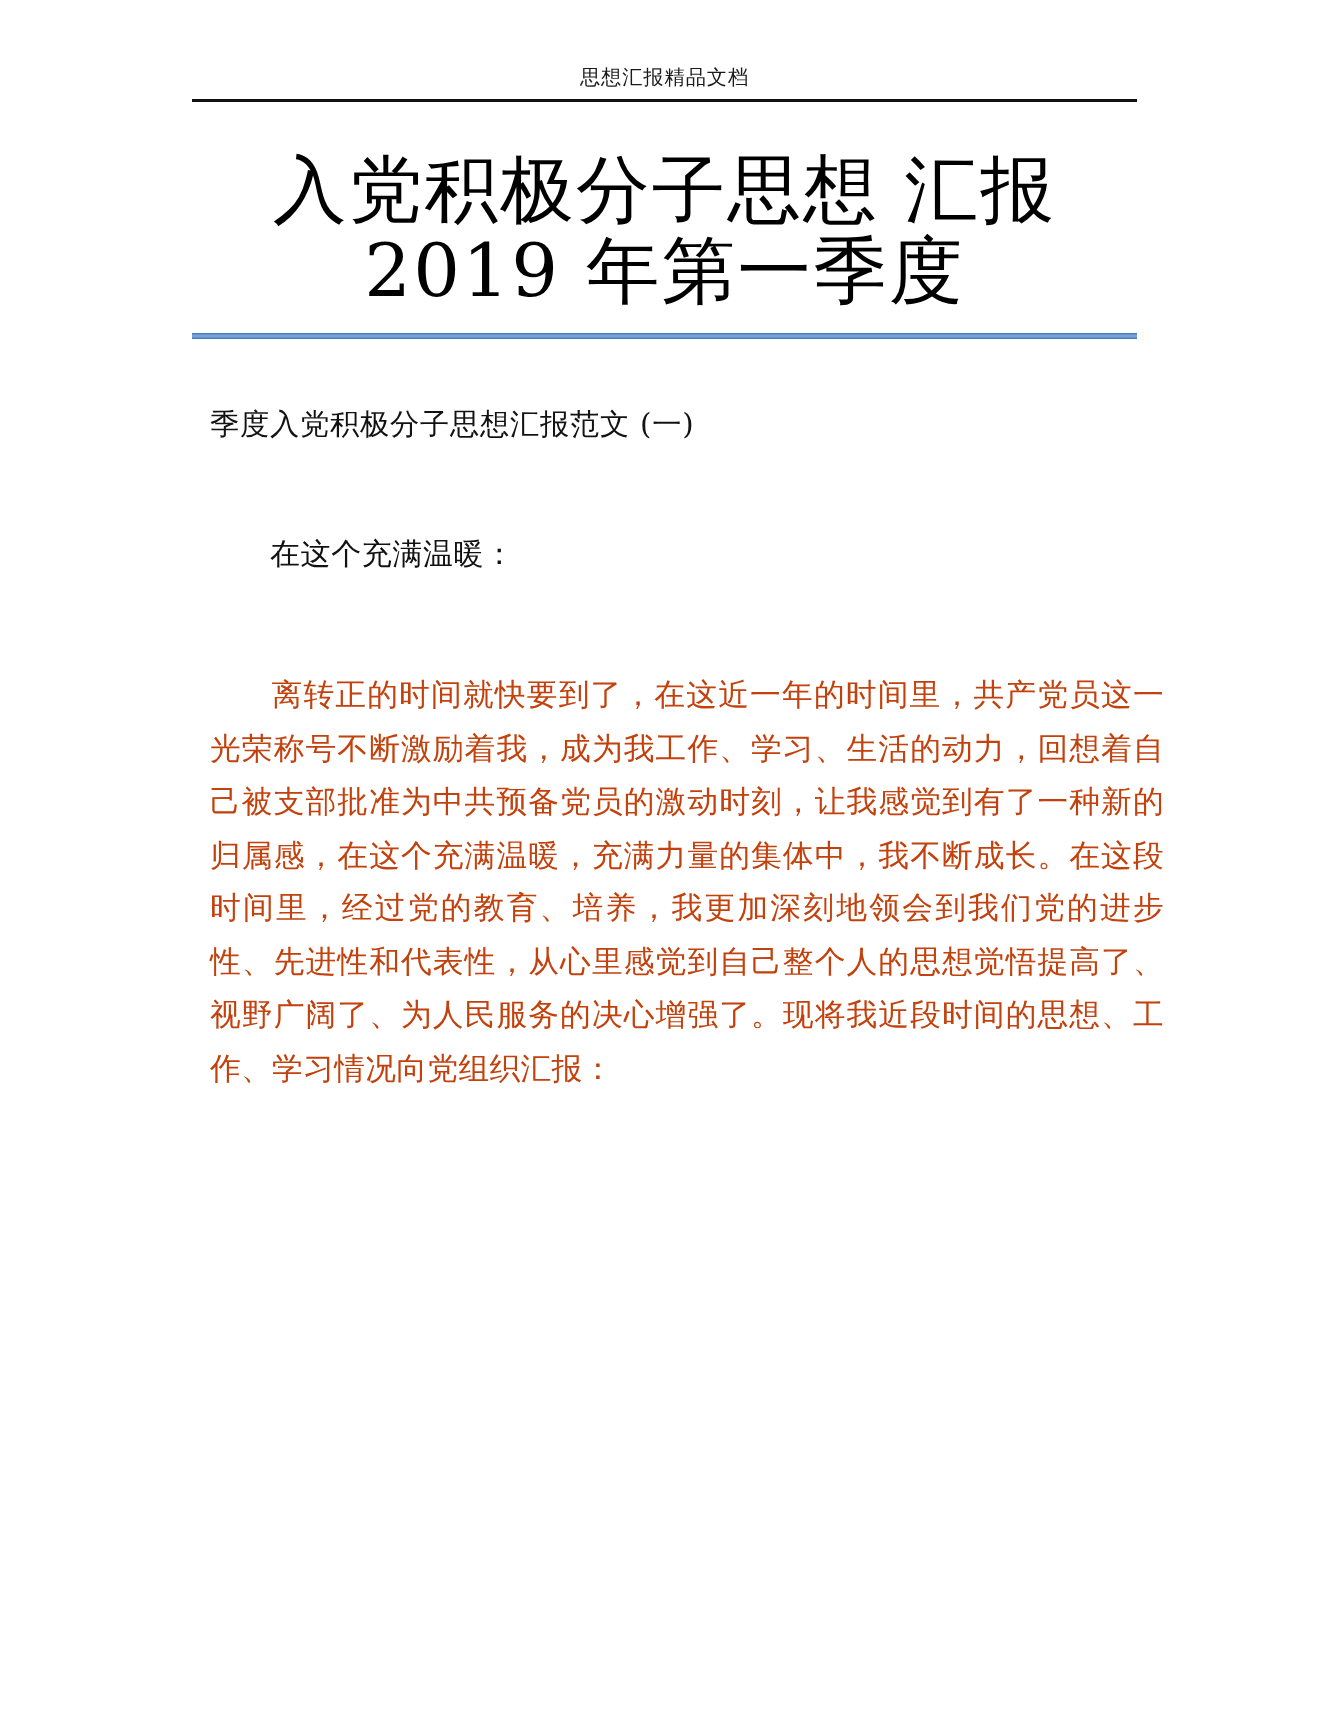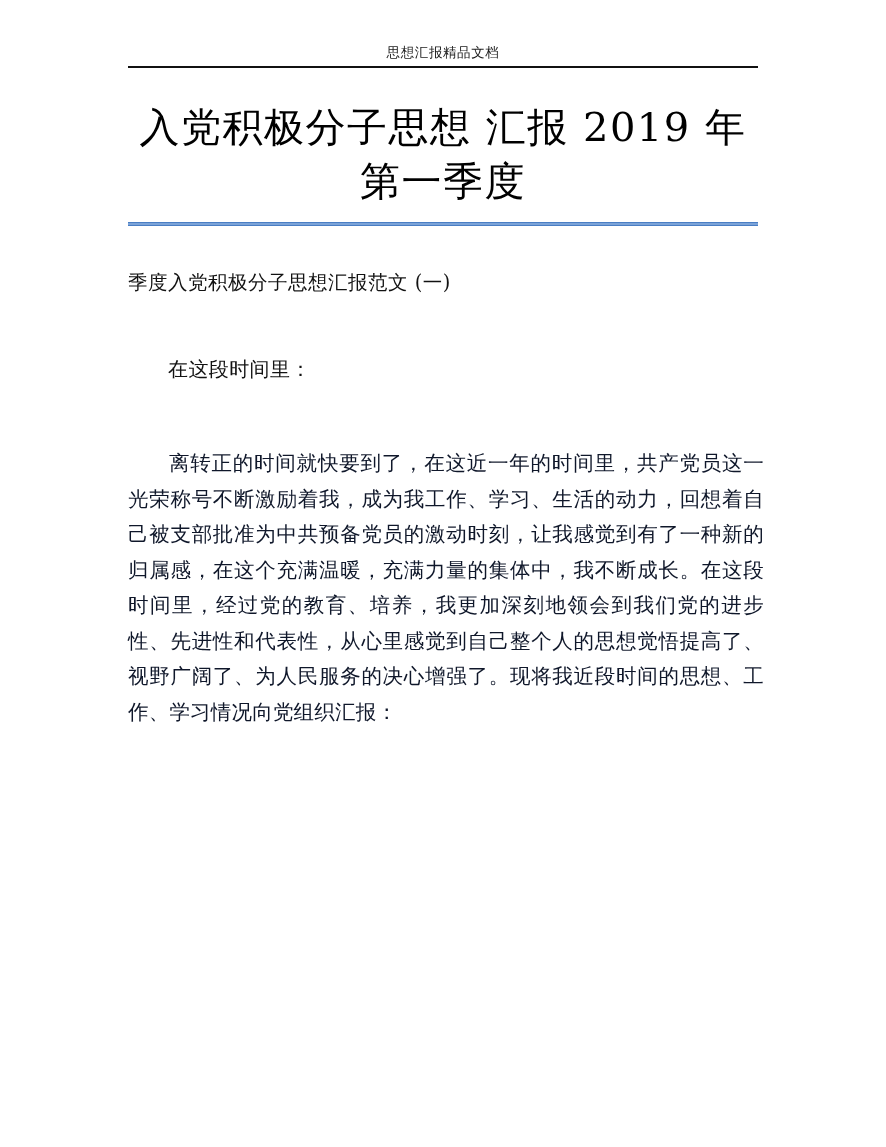--- a/index.html
+++ b/index.html
@@ -55,40 +55,40 @@
     left: 128px;
     top: 100px;
     width: 630px;
   }
 
   .doc-title {
     margin: 0;
     text-align: center;
     font-family: "DejaVu Serif", "Liberation Serif", serif;
     font-weight: normal;
-    font-size: 40px;
+    font-size: 49px;
     line-height: 54px;
     letter-spacing: 1.5px;
     color: #000000;
   }
 
   .title-rule {
     margin-top: 14px;
     height: 4px;
     width: 100%;
     border-top: 1.5px solid #4a7ec4;
     border-bottom: 1.5px solid #4a7ec4;
     box-sizing: border-box;
     background: #7ba3d8;
   }
 
   
   .content {
     position: absolute;
-    left: 128px;
+    left: 140px;
     top: 268px;
     width: 636px;
   }
 
   .subtitle {
     font-size: 19.5px;
     line-height: 30px;
     letter-spacing: 0.5px;
     color: #121212;
     margin: 0 0 56px 0;
@@ -103,21 +103,21 @@
     margin: 0 0 62px 0;
   }
 
   .body-para {
     font-size: 20.5px;
     line-height: 35.5px;
     letter-spacing: 0.2px;
     text-indent: 41px;
     text-align: justify;
     text-justify: inter-ideograph;
-    color: #0f172a;
+    color: #c2410c;
     margin: 0 0 64px 0;
   }
 
   .body-para:last-child {
     margin-bottom: 0;
   }
 
   
   .page-footer {
     position: absolute;
@@ -147,21 +147,21 @@
 
   <div class="title-block">
     <h1 class="doc-title">入党积极分子思想 汇报 2019 年第一季度</h1>
     <div class="title-rule"></div>
   </div>
 
   <div class="content">
 
     <p class="subtitle">季度入党积极分子思想汇报范文  (一)</p>
 
-    <p class="salutation">在这段时间里：</p>
+    <p class="salutation">在这个充满温暖：</p>
 
     <p class="body-para">离转正的时间就快要到了，在这近一年的时间里，共产党员这一光荣称号不断激励着我，成为我工作、学习、生活的动力，回想着自己被支部批准为中共预备党员的激动时刻，让我感觉到有了一种新的归属感，在这个充满温暖，充满力量的集体中，我不断成长。在这段时间里，经过党的教育、培养，我更加深刻地领会到我们党的进步性、先进性和代表性，从心里感觉到自己整个人的思想觉悟提高了、视野广阔了、为人民服务的决心增强了。现将我近段时间的思想、工作、学习情况向党组织汇报：</p>
 
 
 
   </div>
 
   <div class="page-footer">
     <div class="page-footer-text">生活的动力</div>
   </div>

